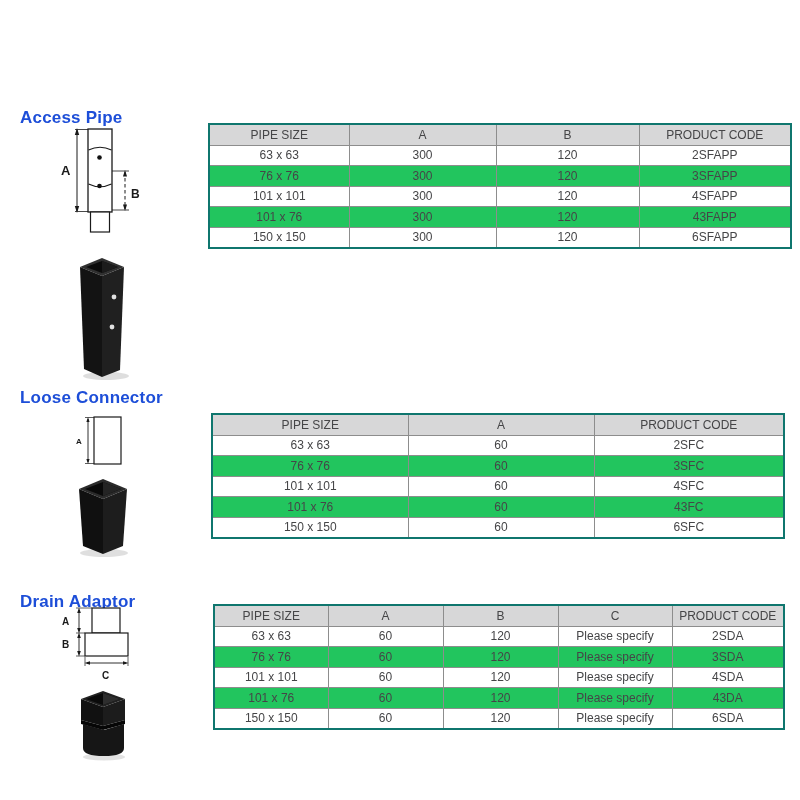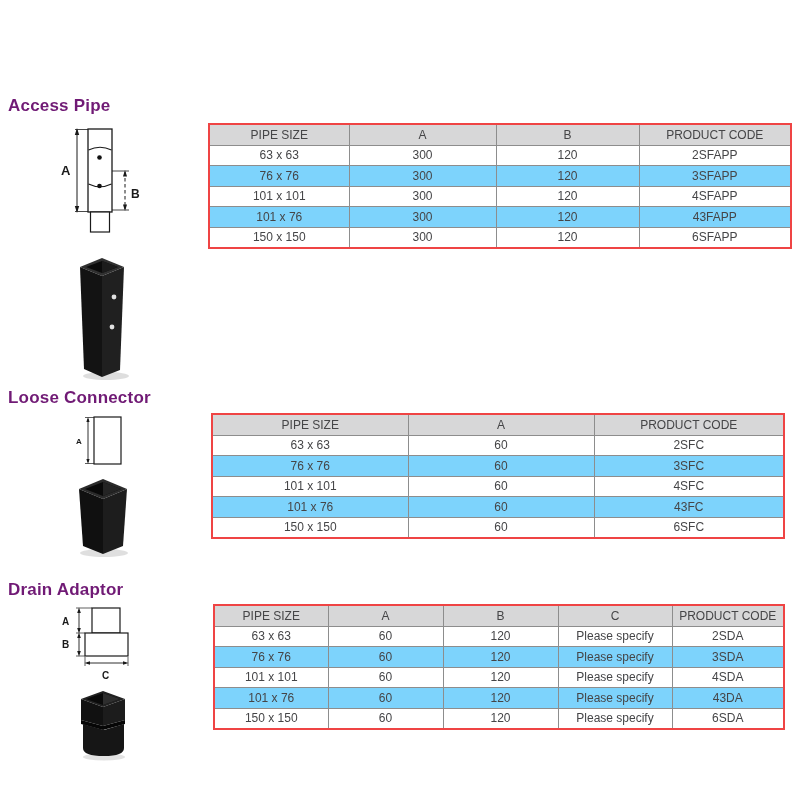--- a/index.html
+++ b/index.html
@@ -1,37 +1,37 @@
 <!DOCTYPE html>
 <html><head>
 <meta charset="utf-8">
 <style>
   html,body { margin:0; padding:0; background:#ffffff; }
   .page {
     position:relative; width:800px; height:800px; background:#ffffff;
     font-family:"Liberation Sans", sans-serif; overflow:hidden;
   }
   .heading {
-    position:absolute; margin:0; font-size:17px; font-weight:bold;
-    color:#701a75; letter-spacing:.2px; white-space:nowrap;
+    position:absolute; margin:12px; font-size:17px; font-weight:bold;
+    color:#1d4ed8; letter-spacing:.2px; white-space:nowrap;
   }
   svg.diagram, svg.photo { position:absolute; }
   svg text { font-family:"Liberation Sans", sans-serif; }
   table.spec {
     position:absolute; border-collapse:collapse; table-layout:fixed;
-    background:#ffffff; border:2px solid #ef4444;
+    background:#ffffff; border:2px solid #0f766e;
   }
   .spec th, .spec td {
     border:1px solid #8d8d8d; font-size:12px; color:#454547;
     text-align:center; vertical-align:middle; padding:0;
     height:19.5px; line-height:1; font-weight:normal;
     overflow:hidden; white-space:nowrap;
   }
   .spec thead th { background:#d7d7d8; color:#454547; }
-  .spec tr.alt td { background:#7dd3fc; }
+  .spec tr.alt td { background:#22c55e; }
 </style>
 </head>
 <body>
 
 <div class="page">
 
   <h2 class="heading" style="left:8px; top:96px;">Access Pipe</h2>
 
   <svg class="diagram" style="left:55px; top:120px;" width="92" height="122" viewBox="0 0 92 122">
 
@@ -111,21 +111,21 @@
       </tr>
       <tr>
         <td>150 x 150</td>
         <td>300</td>
         <td>120</td>
         <td>6SFAPP</td>
       </tr>
     </tbody>
   </table>
 
-  <h2 class="heading" style="left:8px; top:388px;">Loose Connector</h2>
+  <h2 class="heading" style="left:8px; top:376px;">Loose Connector</h2>
 
   <svg class="diagram" style="left:72px; top:410px;" width="56" height="60" viewBox="0 0 56 60">
     <rect x="22" y="7" width="27" height="47" fill="#ffffff" stroke="#1a1a1a" stroke-width="1.2"></rect>
     <line x1="16" y1="9" x2="16" y2="52" stroke="#1a1a1a" stroke-width=".9"></line>
     <polygon points="16,7 14.4,12 17.6,12" fill="#1a1a1a"></polygon>
     <polygon points="16,54 14.4,49 17.6,49" fill="#1a1a1a"></polygon>
     <line x1="13" y1="7.5" x2="22" y2="7.5" stroke="#1a1a1a" stroke-width=".7"></line>
     <line x1="13" y1="53.5" x2="22" y2="53.5" stroke="#1a1a1a" stroke-width=".7"></line>
     <text x="4" y="34" font-size="8" font-weight="bold" fill="#1a1a1a">A</text>
   </svg>

